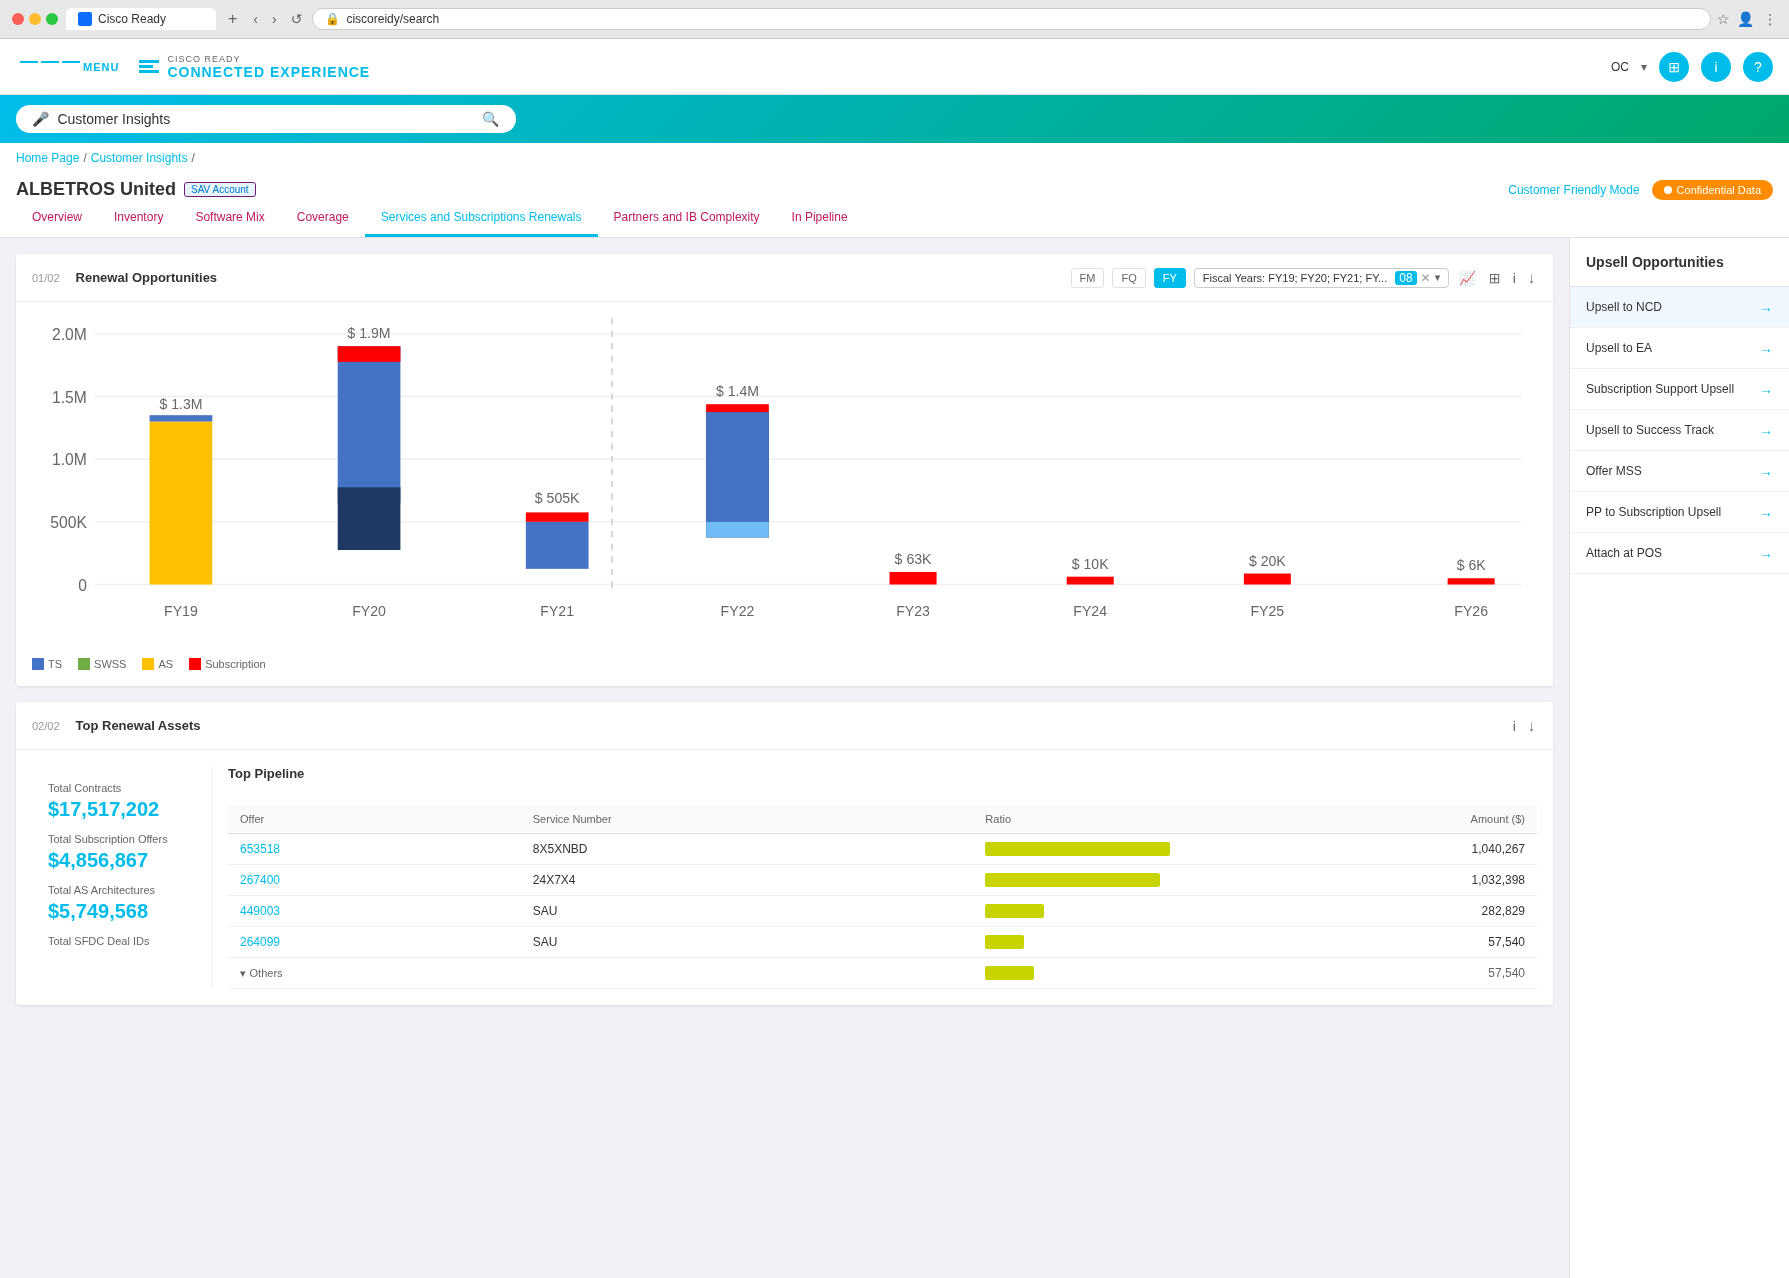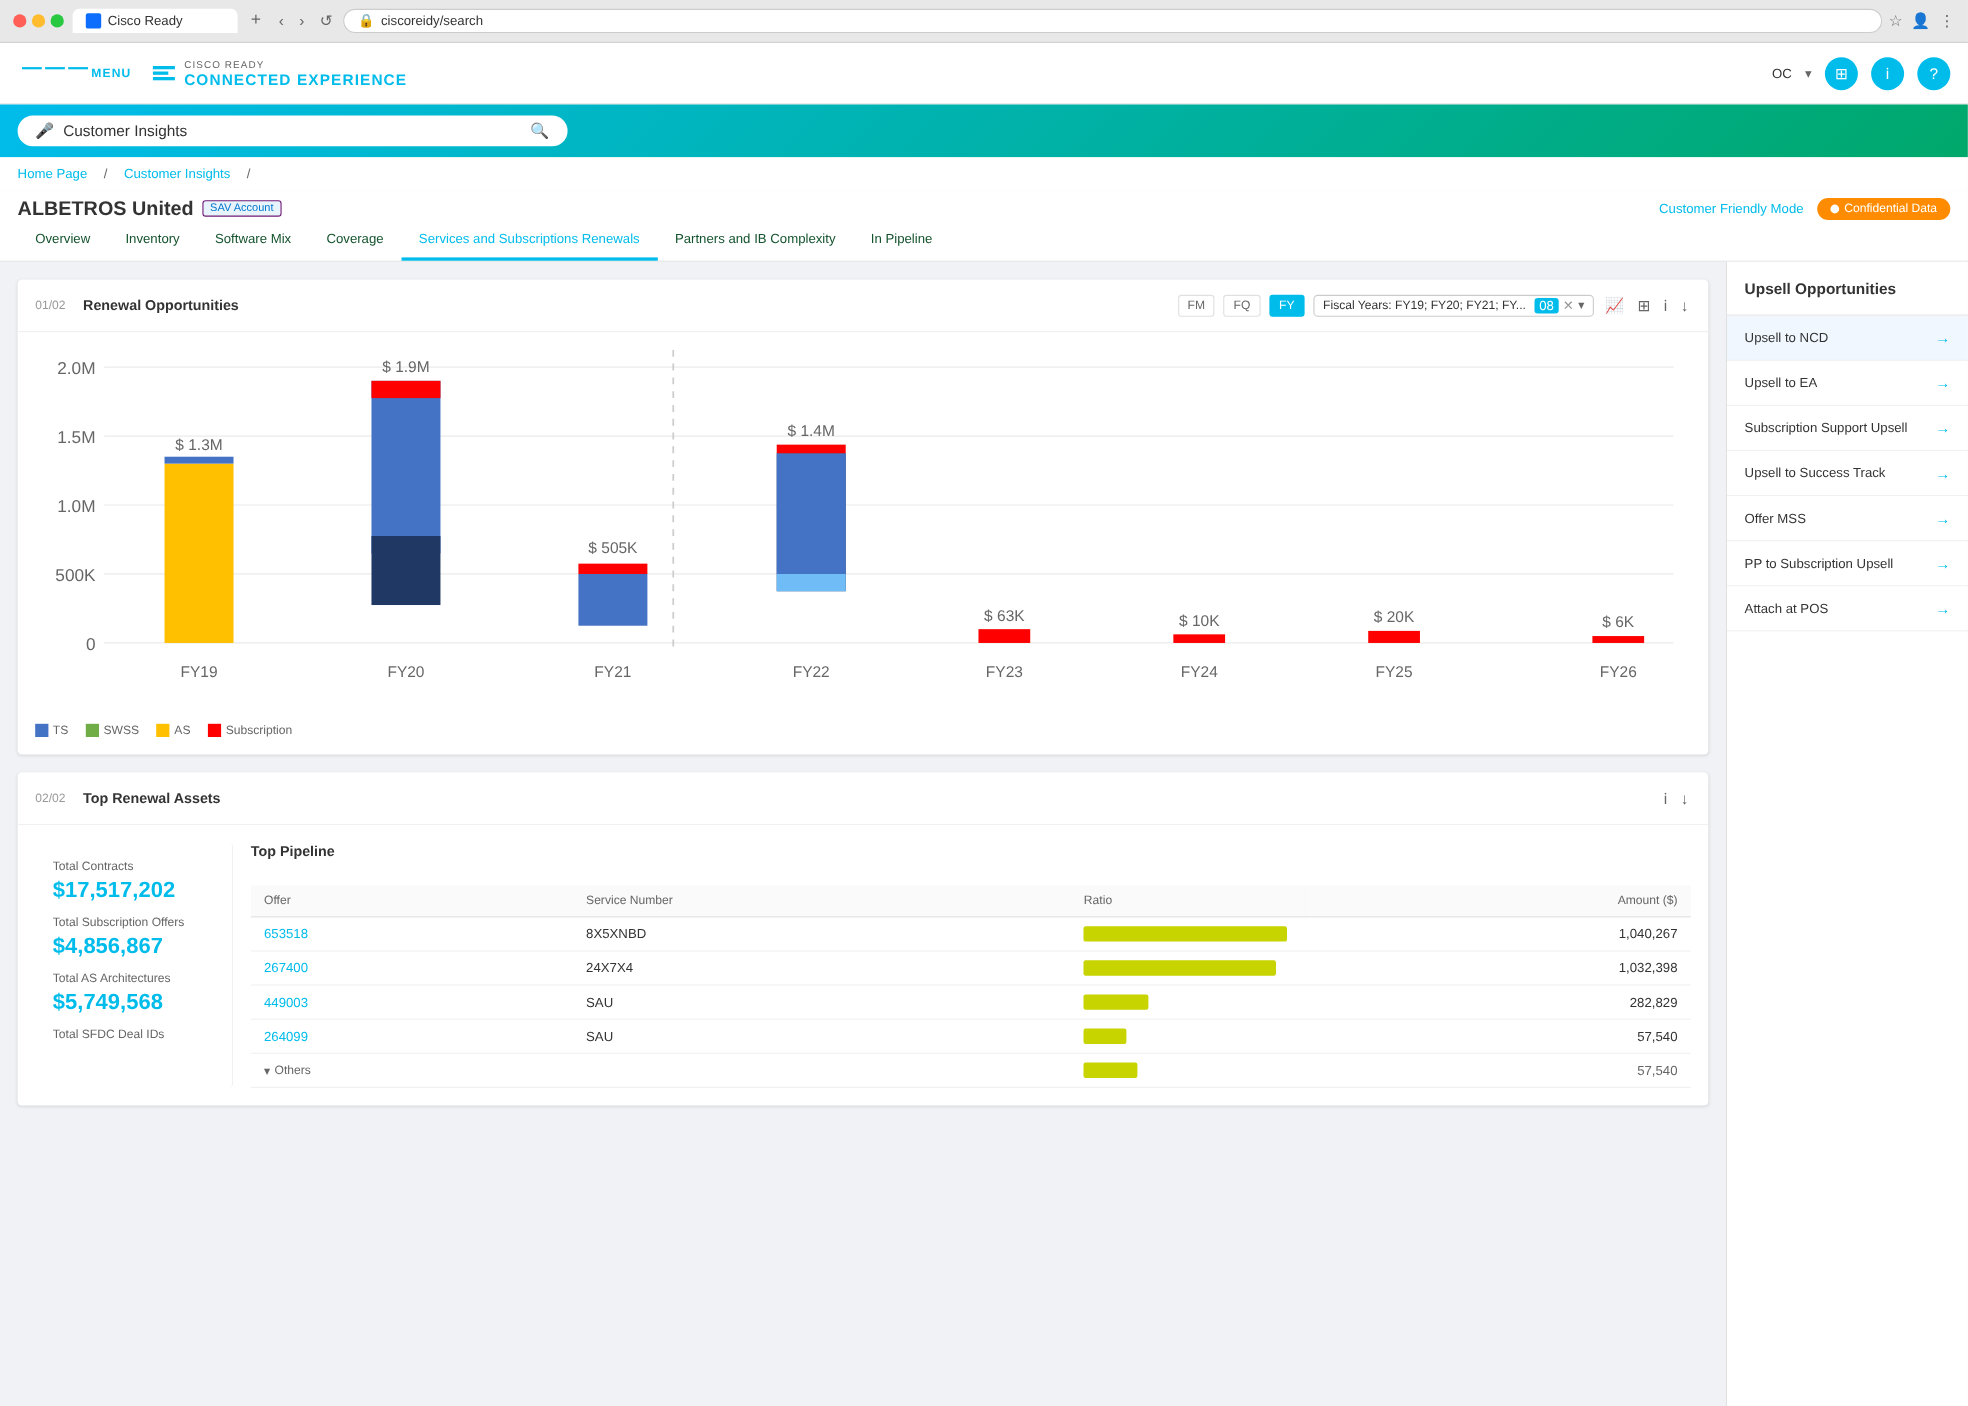--- a/index.html
+++ b/index.html
@@ -42,35 +42,35 @@
     .oc-text { font-size: 12px; color: #333; }
 
     
     .search-bar-container { background: linear-gradient(135deg, #00bceb 0%, #00a86b 100%); padding: 10px 16px; }
     .search-bar { background: #fff; border-radius: 25px; display: flex; align-items: center; gap: 8px; padding: 6px 16px; max-width: 500px; }
     .search-mic { color: #00bceb; font-size: 14px; }
     .search-input { border: none; outline: none; font-size: 14px; color: #333; flex: 1; background: transparent; }
     .search-icon-btn { color: #666; font-size: 14px; cursor: pointer; }
 
     
-    .breadcrumb { padding: 8px 16px; font-size: 12px; color: #666; display: flex; align-items: flex-start; gap: 15px; background: #fff; }
+    .breadcrumb { padding: 8px 16px; font-size: 12px; color: #666; display: flex; align-items: flex-start; gap: 4px; background: #fff; }
     .breadcrumb a { color: #00bceb; text-decoration: none; }
 
     
     .account-header { background: #fff; padding: 6px 16px 0; display: flex; align-items: center; justify-content: space-between; }
     .account-title { font-size: 18px; font-weight: 600; color: #333; display: flex; align-items: center; gap: 8px; }
     .sav-badge { font-size: 10px; background: #e8f4fd; color: #0077cc; border: 1px solid #701a75; border-radius: 3px; padding: 1px 6px; font-weight: 500; }
     .account-right { display: flex; align-items: center; gap: 12px; }
     .customer-mode-link { color: #00bceb; font-size: 12px; text-decoration: none; cursor: pointer; }
     .confidential-badge { background: #ff8c00; color: white; border-radius: 20px; padding: 4px 12px; font-size: 11px; display: flex; align-items: center; gap: 5px; font-weight: 500; }
     .conf-dot { width: 8px; height: 8px; border-radius: 50%; background: #fff; }
 
     
     .tabs { background: #fff; border-bottom: 1px solid #e0e0e0; padding: 0 16px; display: flex; gap: 0; }
-    .tab { padding: 10px 16px; font-size: 12px; color: #14532d; cursor: pointer; border-bottom: 3px solid transparent; white-space: nowrap; }
+    .tab { padding: 10px 16px; font-size: 12px; color: #be185d; cursor: pointer; border-bottom: 3px solid transparent; white-space: nowrap; }
     .tab.active { color: #00bceb; border-bottom-color: #00bceb; font-weight: 500; }
 
     
     .main-layout { display: flex; background: #f0f2f5; min-height: calc(100vh - 200px); }
     .main-content { flex: 1; padding: 16px; overflow: hidden; }
     .right-sidebar { width: 220px; background: #fff; border-left: 1px solid #e0e0e0; padding: 0; }
 
     
     .card { background: #fff; border-radius: 4px; margin-bottom: 16px; box-shadow: 0 1px 3px rgba(0,0,0,0.1); }
     .card-header { padding: 12px 16px; border-bottom: 1px solid #f0f0f0; display: flex; align-items: center; justify-content: space-between; }

